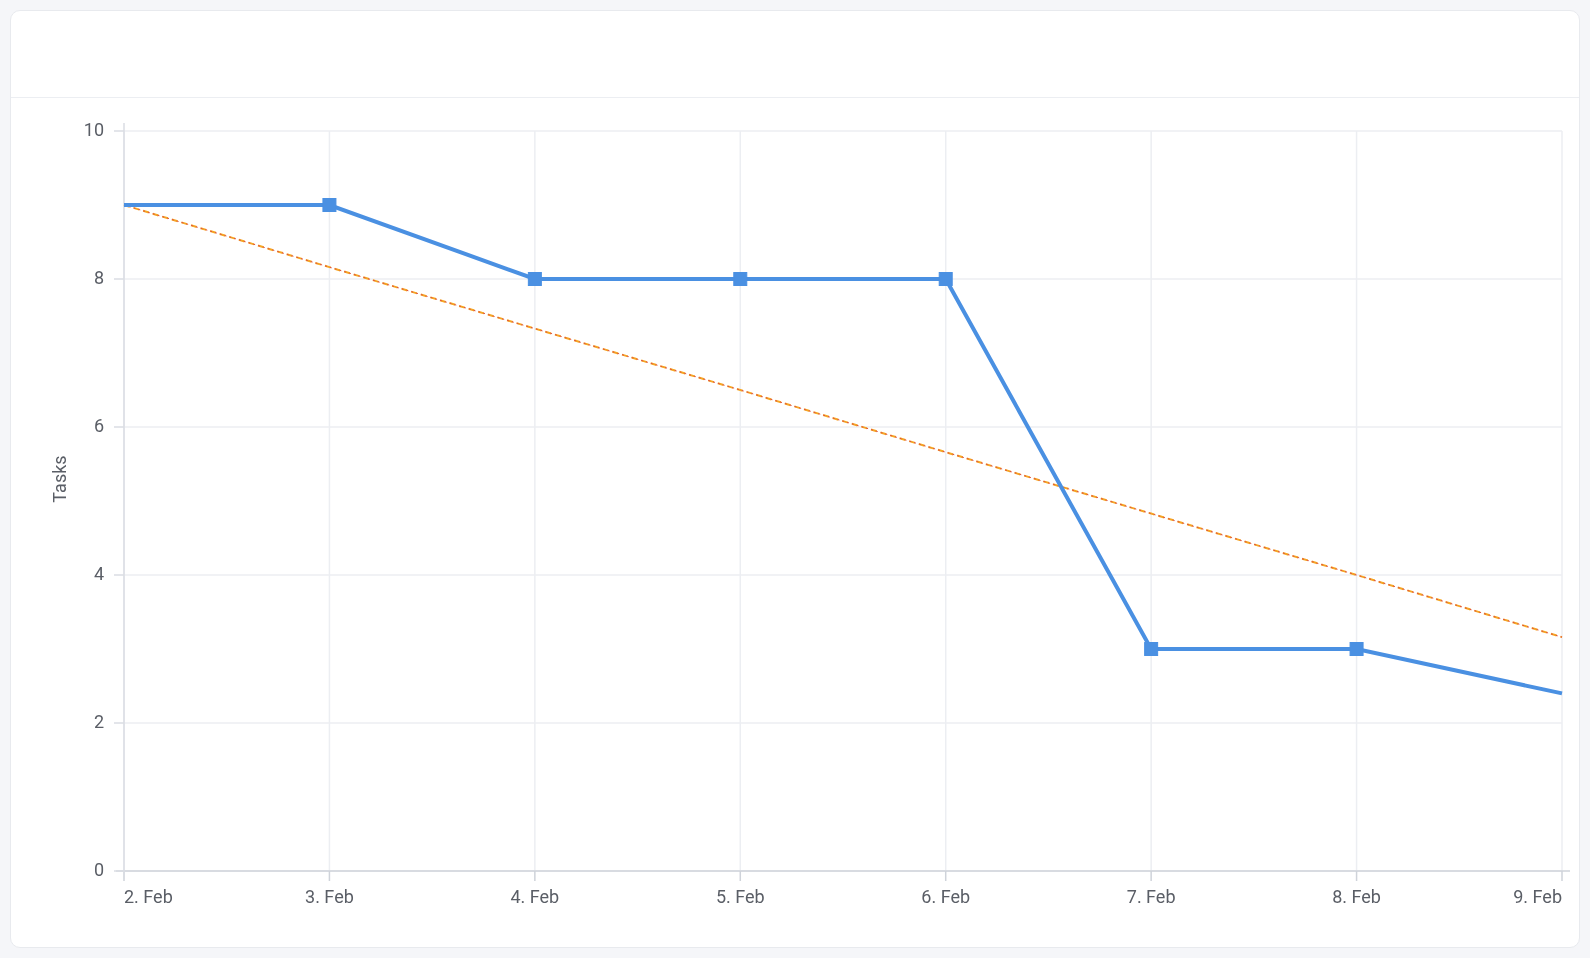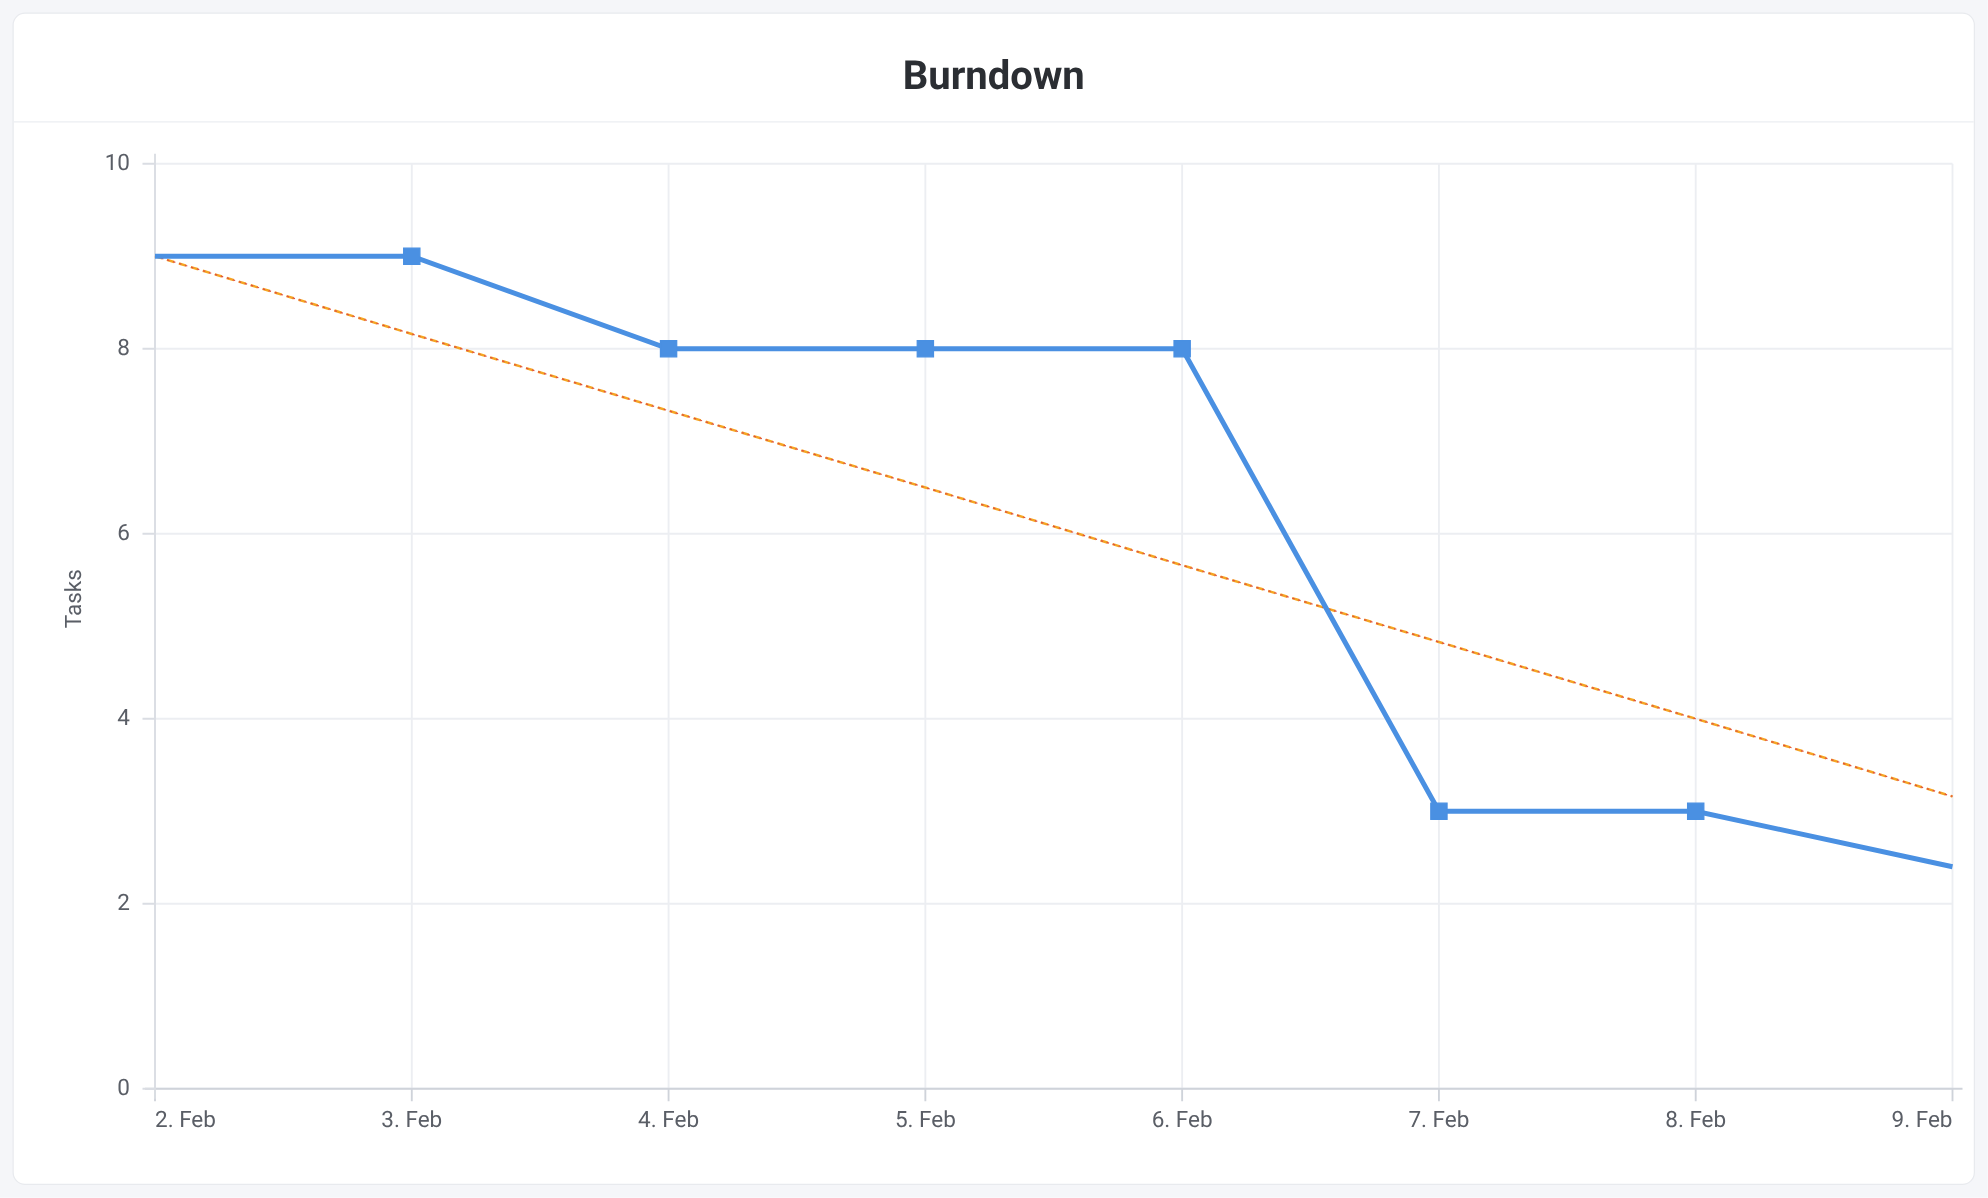--- a/index.html
+++ b/index.html
@@ -92,21 +92,20 @@
   .actual-marker {
     fill: #4a90e2;
     stroke: #4a90e2;
     stroke-width: 1;
   }
 </style>
 </head>
 <body>
 
 <div class="card">
-  <div class="card-title">Burndown</div>
   <div class="title-divider"></div>
   <div class="y-axis-title">Tasks</div>
 
   <svg class="plot-area" viewBox="0 0 1438 740" preserveAspectRatio="none" overflow="visible">
     <g class="gridlines" id="gridlines">
         <line x1="0" x2="0" y1="0" y2="740"></line>
         <line x1="205.42857142857142" x2="205.42857142857142" y1="0" y2="740"></line>
         <line x1="410.85714285714283" x2="410.85714285714283" y1="0" y2="740"></line>
         <line x1="616.2857142857142" x2="616.2857142857142" y1="0" y2="740"></line>
         <line x1="821.7142857142857" x2="821.7142857142857" y1="0" y2="740"></line>

